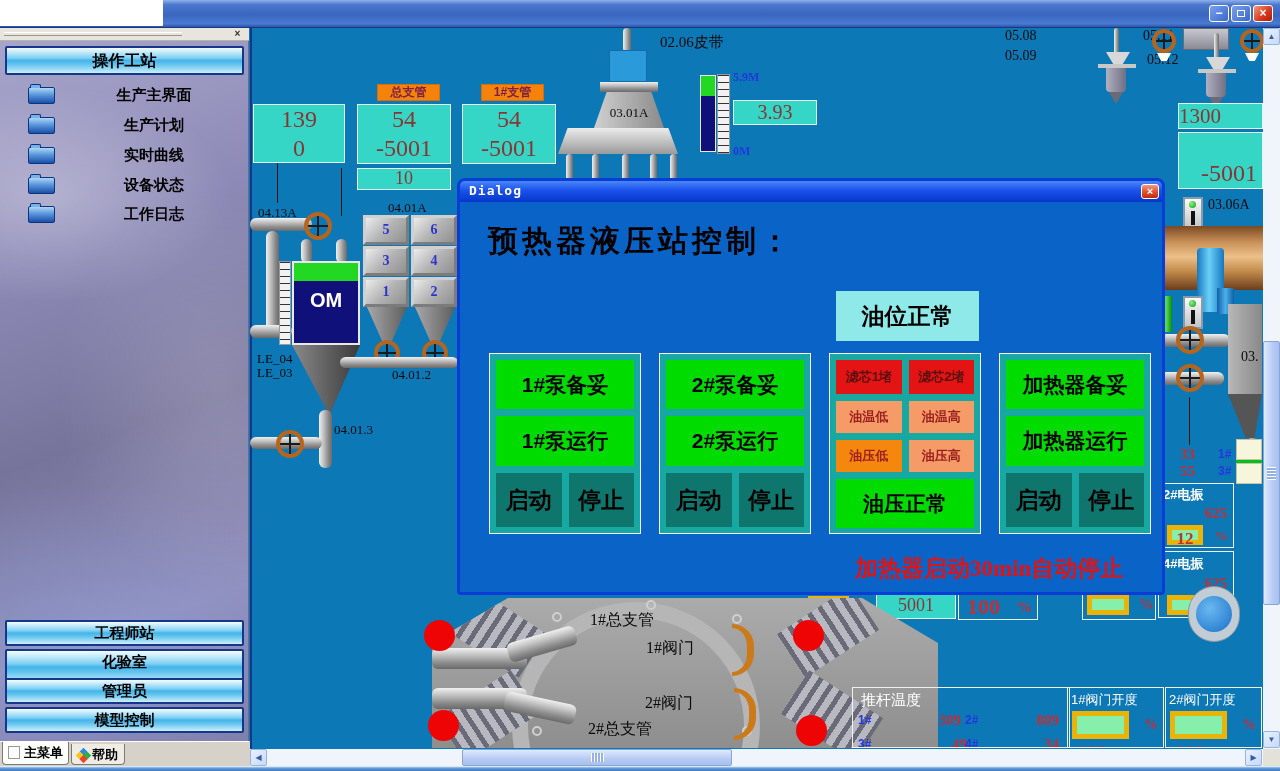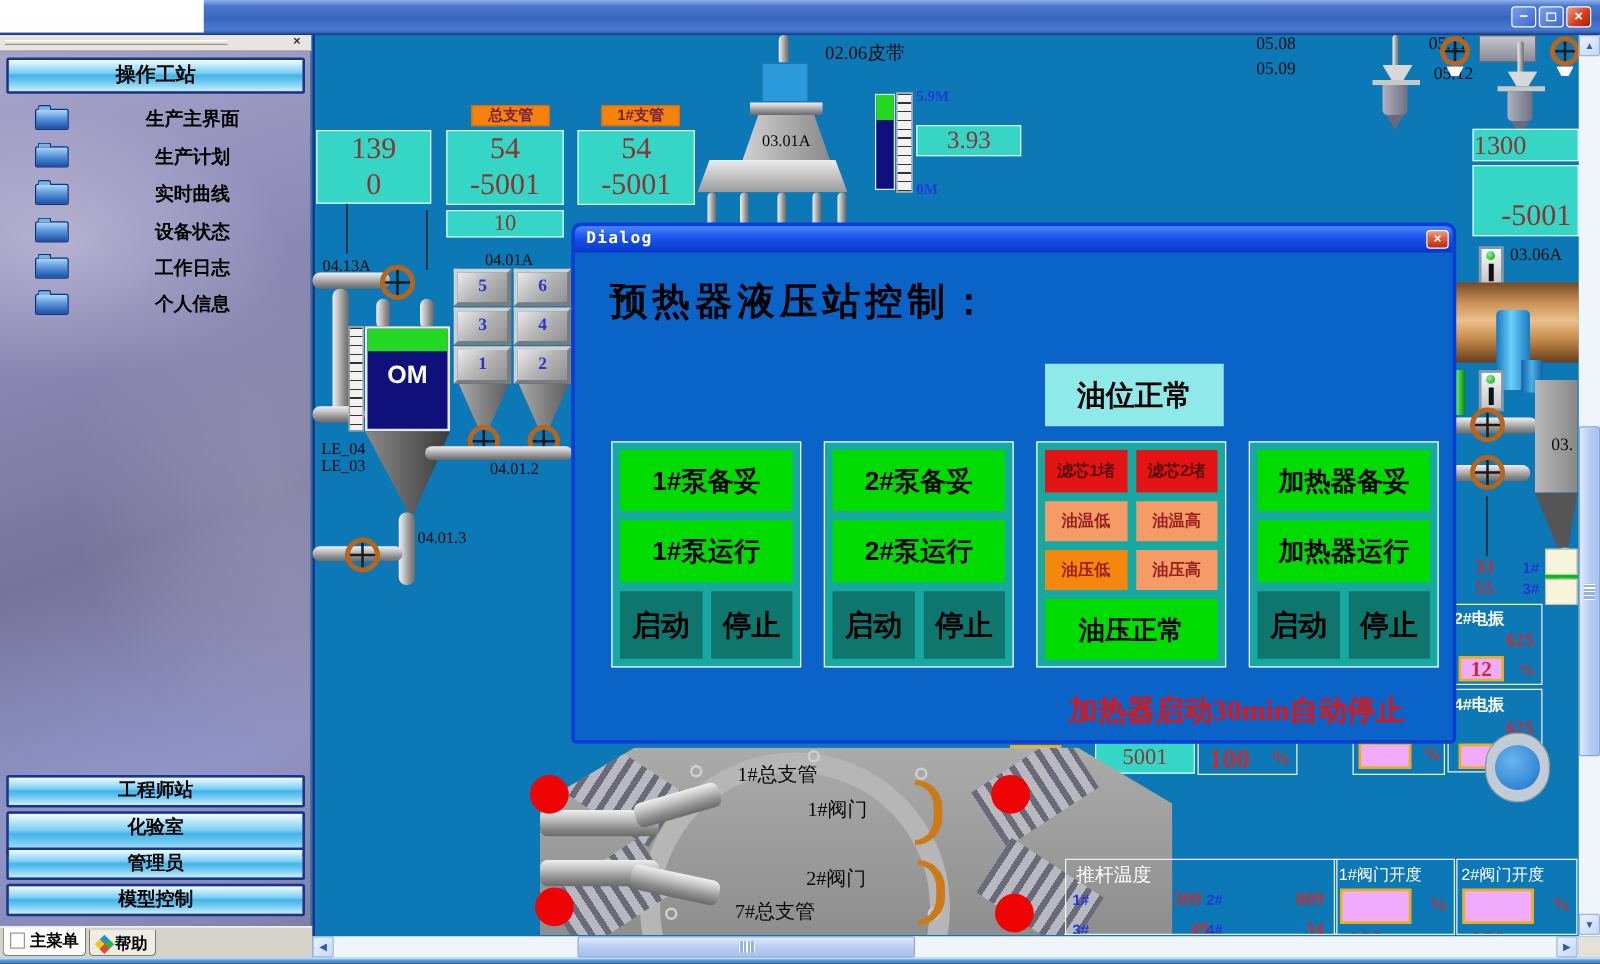--- a/index.html
+++ b/index.html
@@ -43,21 +43,21 @@
   .doc-ico{display:inline-block;width:12px;height:13px;background:#fff;border:1px solid #999;margin-right:4px;vertical-align:-2px}
   
   .vbox{position:absolute;background:#35d6c6;border:1px solid #e6f8f6;color:#8b3434;text-align:center;
     font-family:"Liberation Serif","DejaVu Serif",serif}
   .olbl{position:absolute;background:#f5820a;border:1px solid #d86e08;color:#7a2048;font-weight:bold;font-size:12px;
     text-align:center;line-height:14px}
   .lbl{position:absolute;color:#0a0a0a;font-size:13px;font-family:"Liberation Serif","DejaVu Serif",serif}
   .rtext{color:#c03038;font-family:"Liberation Serif","DejaVu Serif",serif;font-weight:bold}
   .blab{color:#2238dd;font-weight:bold;font-size:12px}
   .wpanel{position:absolute;border:1px solid #f0f0f0}
-  .wbox{position:absolute;background:#f0abfc;border:2px solid #eab308}
+  .wbox{position:absolute;background:#86efac;border:5px solid #eab308}
   .pipeh{position:absolute;background:linear-gradient(180deg,#f0f0f0 0%,#c8c8c8 30%,#8a8a8a 72%,#6a6a6a 100%);border-radius:6px}
   .pipev{position:absolute;background:linear-gradient(90deg,#f0f0f0 0%,#c8c8c8 30%,#8a8a8a 72%,#6a6a6a 100%);border-radius:6px}
   .ring{position:absolute;border:4px solid #b5651d;border-radius:50%;
     background:linear-gradient(#1a1a1a,#1a1a1a) 50% 0/2px 100% no-repeat,
                linear-gradient(#1a1a1a,#1a1a1a) 0 50%/100% 2px no-repeat}
   .blk{position:absolute;background:#101010}
   .switch{position:absolute;width:20px;height:33px;background:linear-gradient(180deg,#fafafa,#c4c4c4);border:2px solid #8a9aa8}
   .switch b{position:absolute;left:4px;top:2px;width:7px;height:7px;border-radius:50%;background:radial-gradient(circle at 35% 35%,#8af08a,#0aa00a)}
   .switch i{position:absolute;left:6px;top:12px;width:4px;height:14px;background:#111}
   .cone{position:absolute;background:linear-gradient(90deg,#a8a8a8,#5e5e5e)}
@@ -152,26 +152,20 @@
           <i></i>
         </span>
         <span class="nav-label">设备状态</span>
       </div>
     <div class="nav-item" style="top:162px">
         <span class="folder">
           <i></i>
         </span>
         <span class="nav-label">工作日志</span>
       </div>
-    <div class="nav-item" style="top:191px">
-        <span class="folder">
-          <i></i>
-        </span>
-        <span class="nav-label">个人信息</span>
-      </div>
     <div class="gbar" style="left:5px;top:579px;width:239px;height:26px;font-size:15px;line-height:21px">工程师站</div>
     <div class="gbar" style="left:5px;top:608px;width:239px;height:36px;font-size:15px;line-height:21px">化验室</div>
     <div class="gbar" style="left:5px;top:637px;width:239px;height:26px;font-size:15px;line-height:21px">管理员</div>
     <div class="gbar" style="left:5px;top:666px;width:239px;height:26px;font-size:15px;line-height:21px">模型控制</div>
   </div>
 
   <div class="abs tabrow">
     <div class="tab" style="left:2px;width:67px;line-height:22px"><span class="doc-ico"></span><span>主菜单</span></div>
     <div class="tab" style="left:71px;width:54px;line-height:21px;height:21px;top:2px;background:#efece4"><span class="diamond"></span><span>帮助</span></div>
   </div>
@@ -353,21 +347,21 @@
     <div class="pipeh" style="left:0;top:50px;width:95px;height:21px"></div>
     <div class="pipeh" style="left:75px;top:36px;width:70px;height:20px;transform:rotate(-16deg)"></div>
     <div class="pipeh" style="left:0;top:90px;width:95px;height:21px"></div>
     <div class="pipeh" style="left:72px;top:100px;width:72px;height:20px;transform:rotate(12deg)"></div>
     <div class="handle" style="left:300px;top:26px"></div>
     <div class="handle" style="left:302px;top:90px"></div>
   </div>
   <div class="lbl" style="left:590px;top:610px;font-size:16px">1#总支管</div>
   <div class="lbl" style="left:646px;top:638px;font-size:16px">1#阀门</div>
   <div class="lbl" style="left:645px;top:693px;font-size:16px">2#阀门</div>
-  <div class="lbl" style="left:588px;top:719px;font-size:16px">7#总支管</div>
+  <div class="lbl" style="left:588px;top:719px;font-size:16px">2#总支管</div>
   <div class="redc" style="left:424px;top:620px"></div>
   <div class="redc" style="left:428px;top:710px"></div>
   <div class="redc" style="left:793px;top:620px"></div>
   <div class="redc" style="left:796px;top:715px"></div>
 
   <div class="wpanel" style="left:852px;top:687px;width:218px;height:61px;overflow:hidden">
     <div class="abs" style="left:8px;top:3px;color:#fff;font-size:15px">推杆温度</div>
     <span class="abs blab" style="left:5px;top:25px">1#</span>
     <span class="abs rtext" style="left:66px;top:24px;width:42px;text-align:right;font-size:15px">309</span>
     <span class="abs blab" style="left:112px;top:25px">2#</span>

